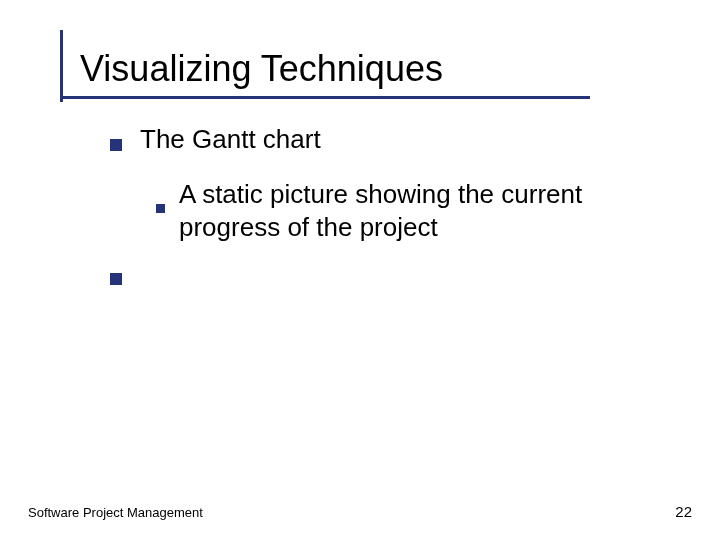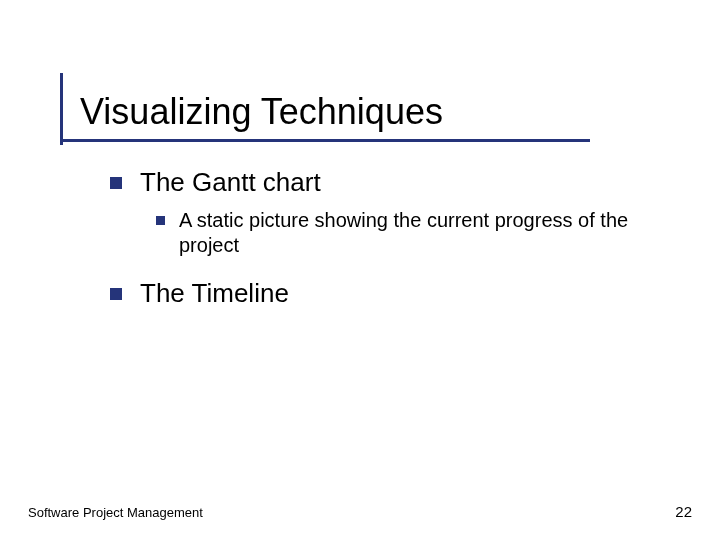--- a/index.html
+++ b/index.html
@@ -9,21 +9,21 @@
     height: 540px;
     background: #ffffff;
     font-family: Verdana, Geneva, sans-serif;
     color: #000;
     position: relative;
   }
   .slide {
     box-sizing: border-box;
     width: 720px;
     height: 540px;
-    padding: 91px 30px 20px 40px;
+    padding: 48px 30px 20px 40px;
     position: relative;
   }
   .title-wrap {
     position: relative;
     margin-left: 40px;
     margin-bottom: 28px;
   }
   .title-line {
     position: absolute;
     left: -20px;
@@ -56,21 +56,21 @@
     margin-bottom: 8px;
   }
   .lvl2 {
     margin-left: 46px;
     margin-top: 10px;
     margin-bottom: 10px;
     max-width: 500px;
   }
   .row {
     display: flex;
-    align-items: flex-start;
+    align-items: center;
   }
   .bullet {
     width: 12px;
     height: 12px;
     background: #25347a;
     flex: 0 0 auto;
   }
   .bullet.lg {
     width: 12px;
     height: 12px;
@@ -80,22 +80,23 @@
   .bullet.sm {
     width: 9px;
     height: 9px;
     margin-top: 8px;
     margin-right: 14px;
   }
   .lvl1-text {
     font-size: 26px;
   }
   .lvl2-text {
-    font-size: 20px;
+    font-size: 26px;
     line-height: 1.25;
+    margin-top: 13px;
   }
   .footer-left {
     position: absolute;
     left: 28px;
     bottom: 20px;
     font-size: 13px;
     font-family: Arial, sans-serif;
   }
   .footer-right {
     position: absolute;
@@ -122,21 +123,20 @@
       <div class="bullet lg"></div>
       <div class="lvl1-text">The Gantt chart</div>
     </div>
     <div class="lvl2 row">
       <div class="bullet sm"></div>
       <div class="lvl2-text">A static picture showing the current progress of the project</div>
     </div>
 
     <div class="lvl1 row">
       <div class="bullet lg"></div>
-      <div class="lvl1-text">The Timeline</div>
     </div>
 
   </div>
 
   <div class="footer-left">Software Project Management</div>
   <div class="footer-right">22</div>
 
 </div>
 
 </body></html>

